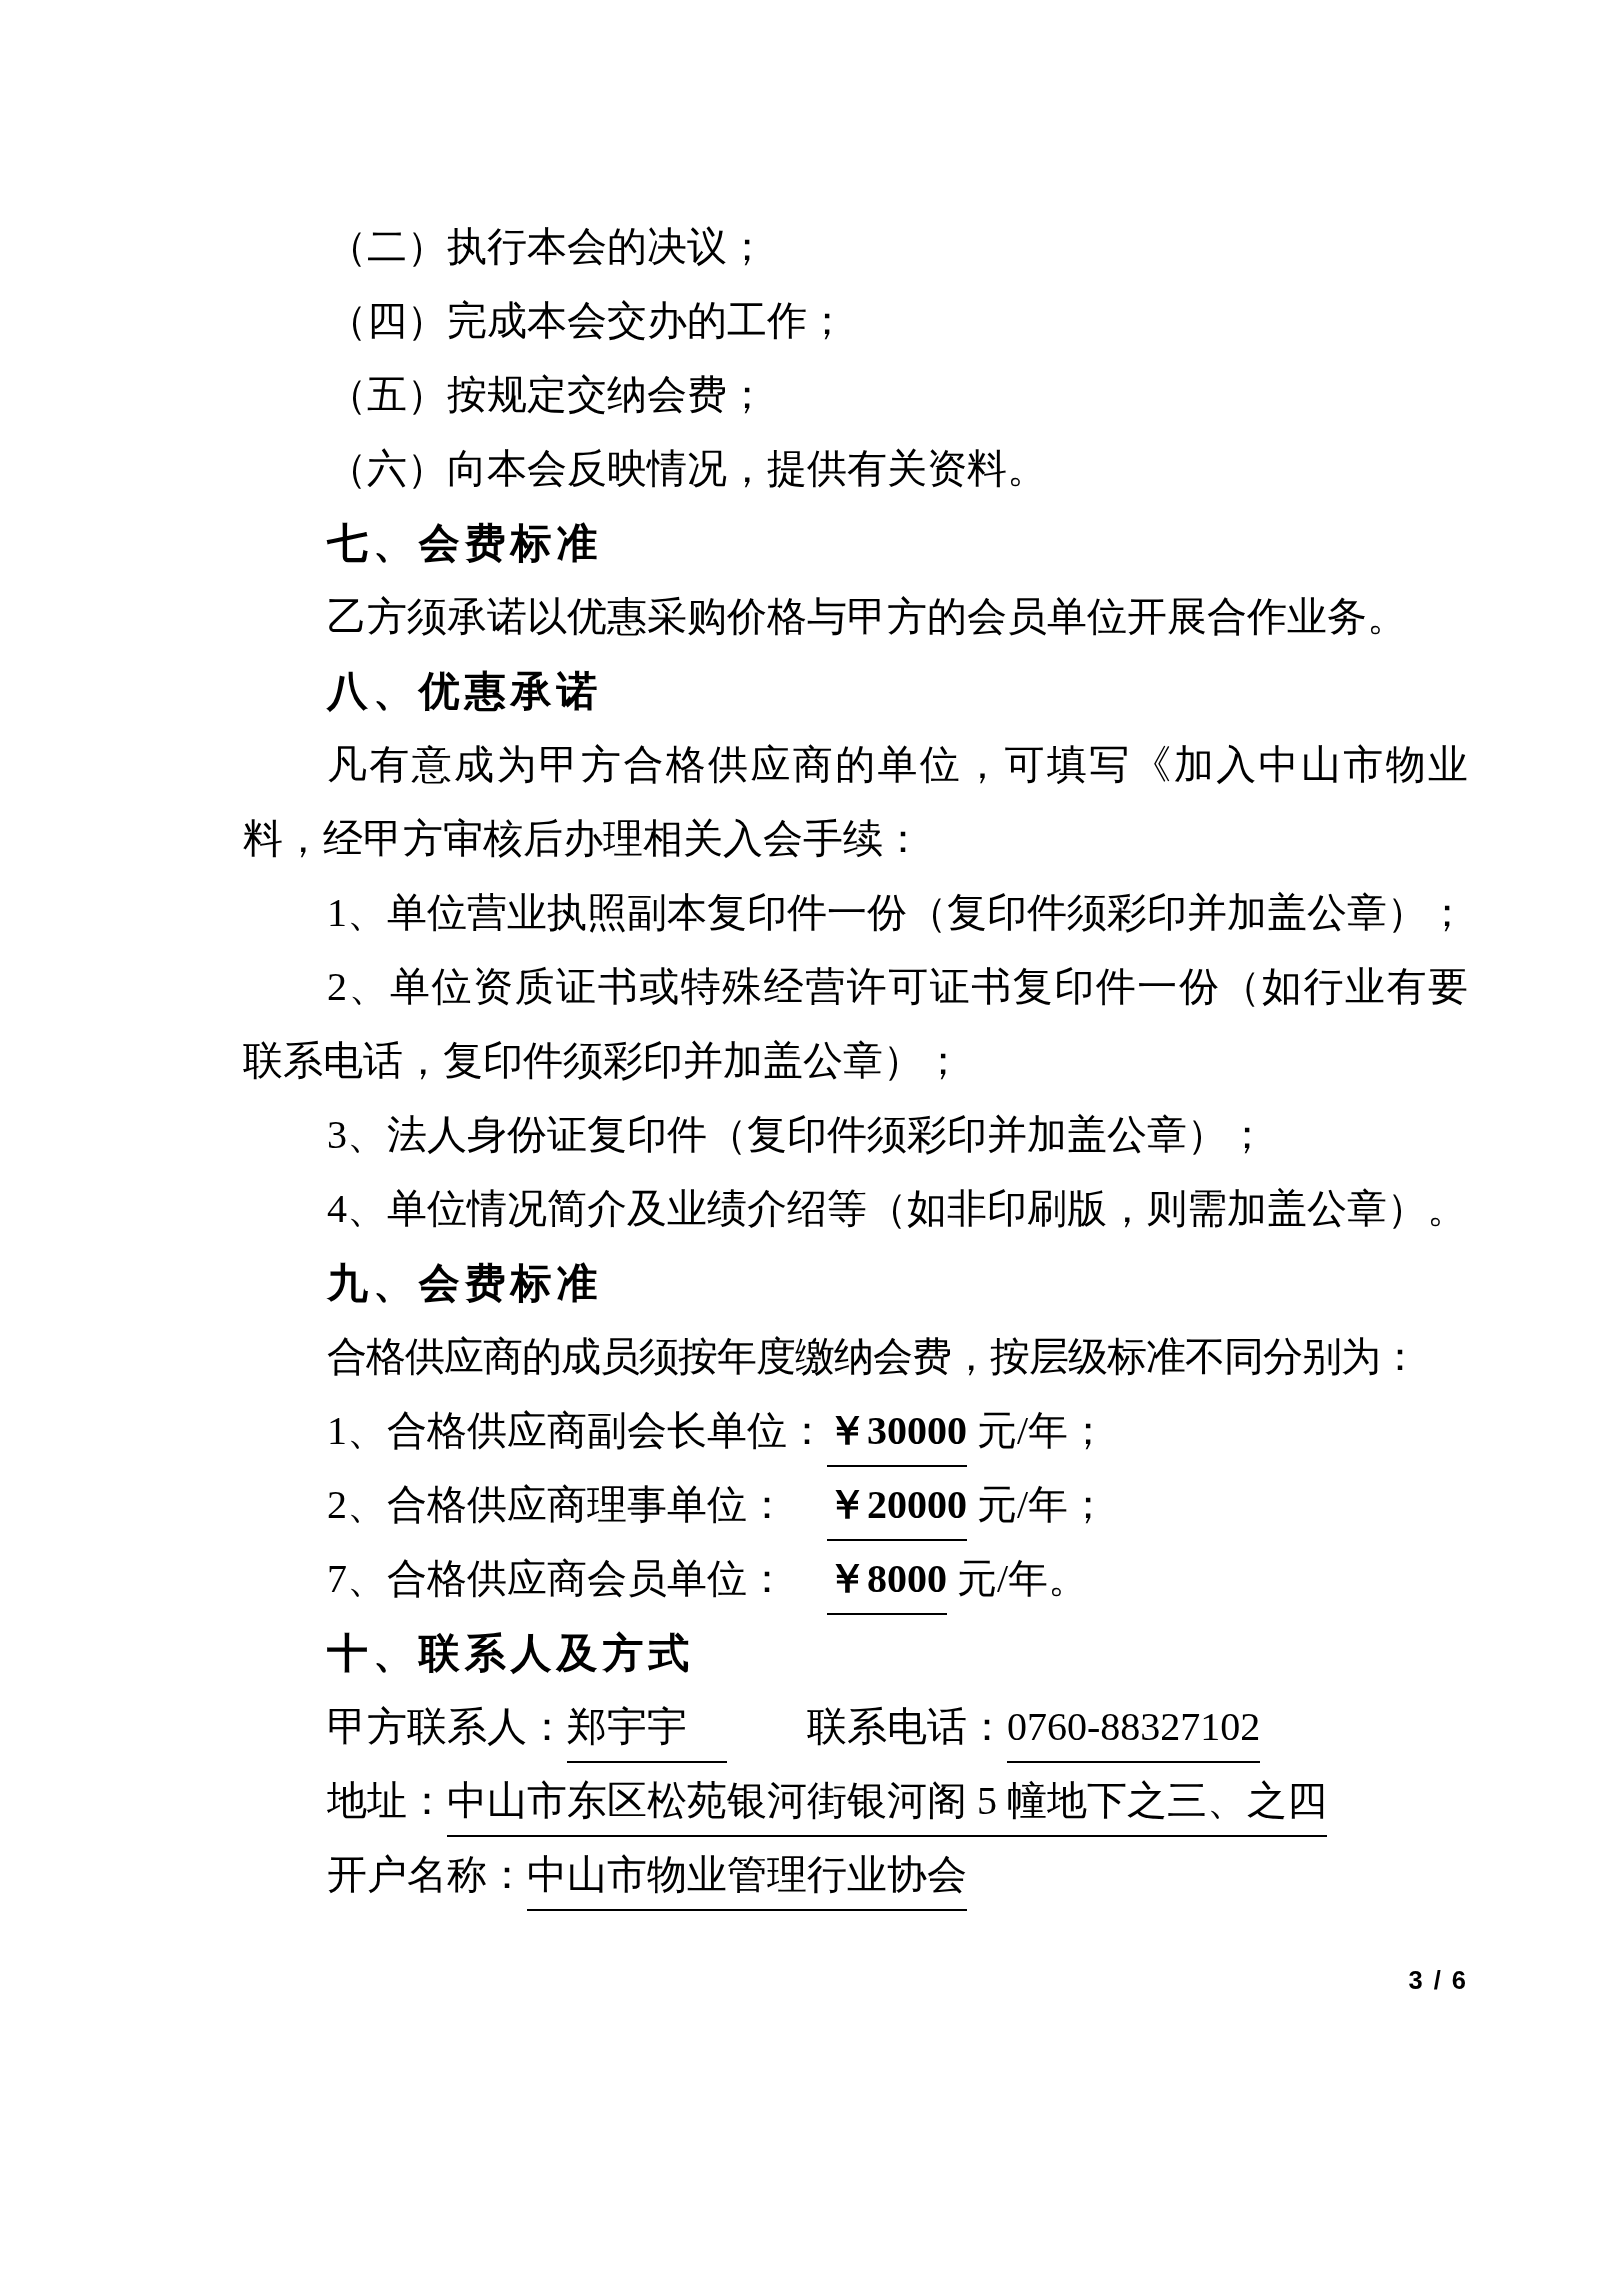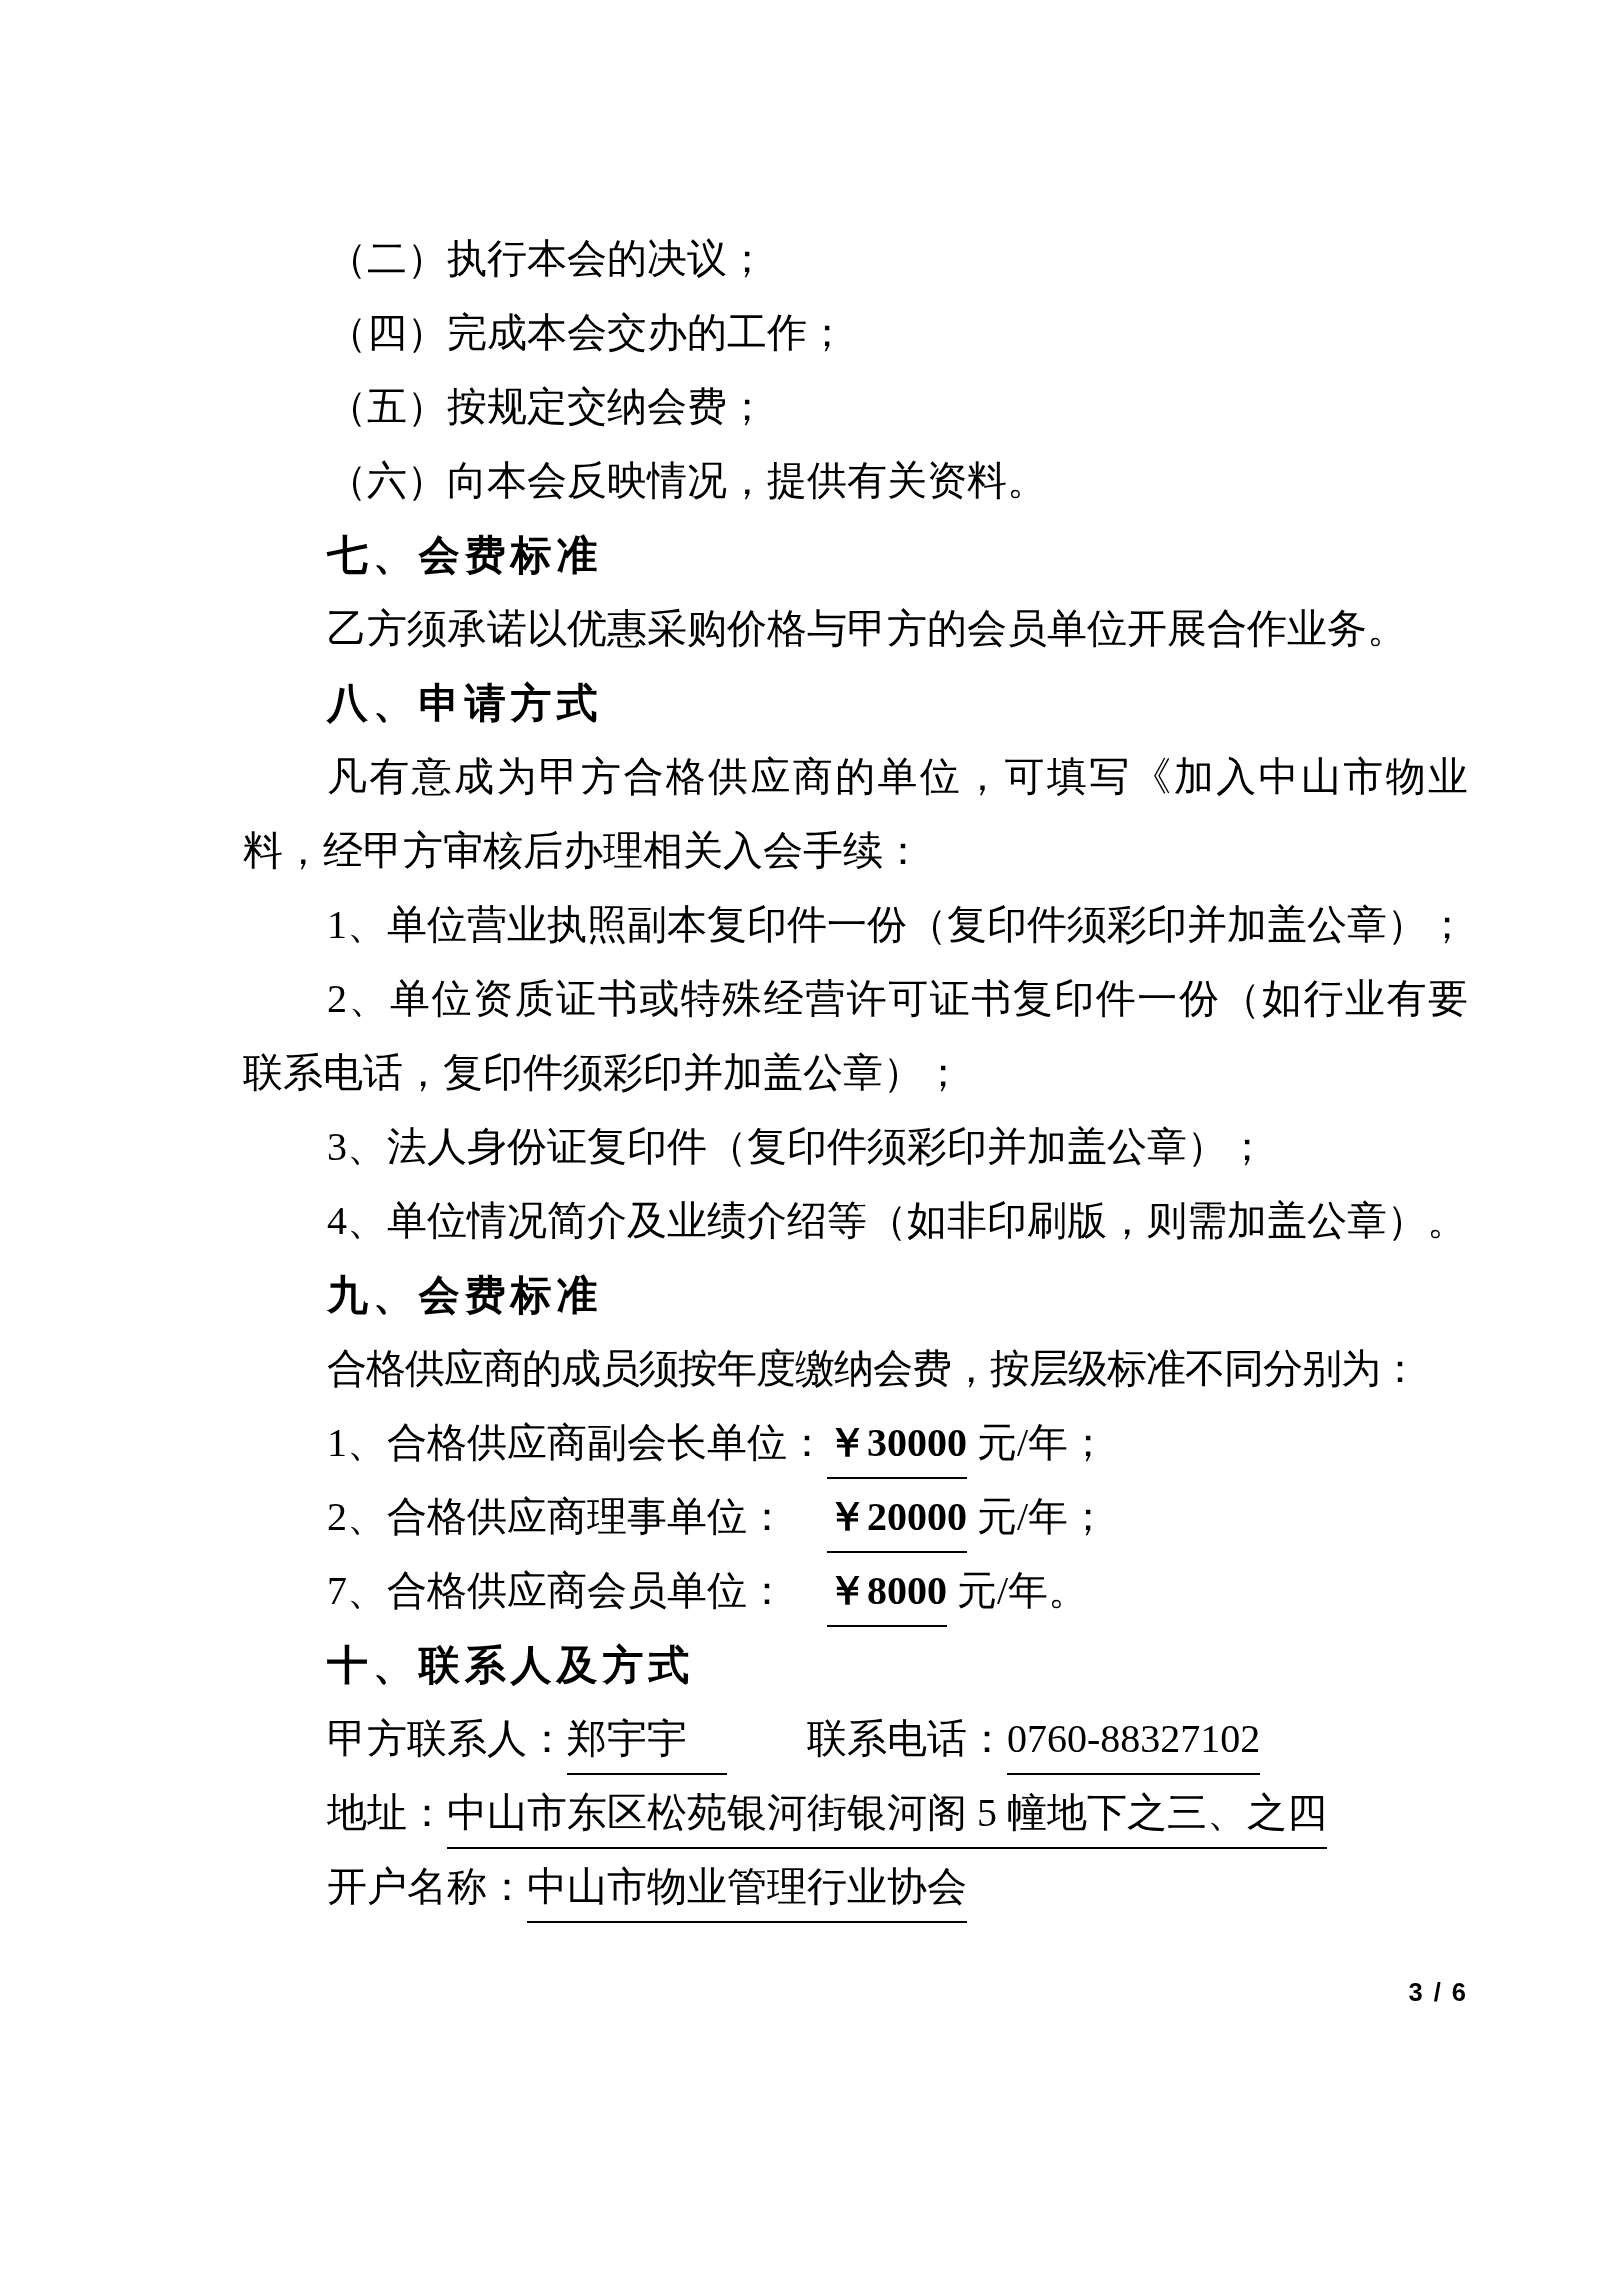--- a/index.html
+++ b/index.html
@@ -8,21 +8,21 @@
     width: 1621px;
     height: 2293px;
     background: #ffffff;
     color: #000000;
     font-family: "Liberation Serif", "DejaVu Serif", serif;
     overflow: hidden;
   }
   .content {
     position: absolute;
     left: 243px;
-    top: 222px;
+    top: 210px;
     width: 1225px;
   }
   .line {
     height: 74px;
     line-height: 74px;
     font-size: 40px;
   }
   .line.indent { padding-left: 84px; }
   .line.heading {
     font-family: "Liberation Sans", "DejaVu Sans", sans-serif;
@@ -57,21 +57,21 @@
 
 <div class="page">
   <div class="content">
     <div>
         <div class="line indent"><span>（二）执行本会的决议；</span></div>
         <div class="line indent"><span>（四）完成本会交办的工作；</span></div>
         <div class="line indent"><span>（五）按规定交纳会费；</span></div>
         <div class="line indent"><span>（六）向本会反映情况，提供有关资料。</span></div>
         <div class="line indent heading"><span>七、会费标准</span></div>
         <div class="line indent"><span>乙方须承诺以优惠采购价格与甲方的会员单位开展合作业务。</span></div>
-        <div class="line indent heading"><span>八、申请方式</span></div>
+        <div class="line indent heading"><span>八、优惠承诺</span></div>
         <div class="line indent fill"><span>凡有意成为甲方合格供应商的单位，可填写《加入中山市物业</span></div>
         <div class="line"><span>料，经甲方审核后办理相关入会手续：</span></div>
         <div class="line indent"><span>1、单位营业执照副本复印件一份（复印件须彩印并加盖公章）；</span></div>
         <div class="line indent fill"><span>2、单位资质证书或特殊经营许可证书复印件一份（如行业有要</span></div>
         <div class="line"><span>联系电话，复印件须彩印并加盖公章）；</span></div>
         <div class="line indent"><span>3、法人身份证复印件（复印件须彩印并加盖公章）；</span></div>
         <div class="line indent"><span>4、单位情况简介及业绩介绍等（如非印刷版，则需加盖公章）。</span></div>
         <div class="line indent heading"><span>九、会费标准</span></div>
         <div class="line indent tight"><span>合格供应商的成员须按年度缴纳会费，按层级标准不同分别为：</span></div>
         <div class="line indent"><span>1、合格供应商副会长单位：</span><span class="u b">￥30000</span><span> 元/年；</span></div>

